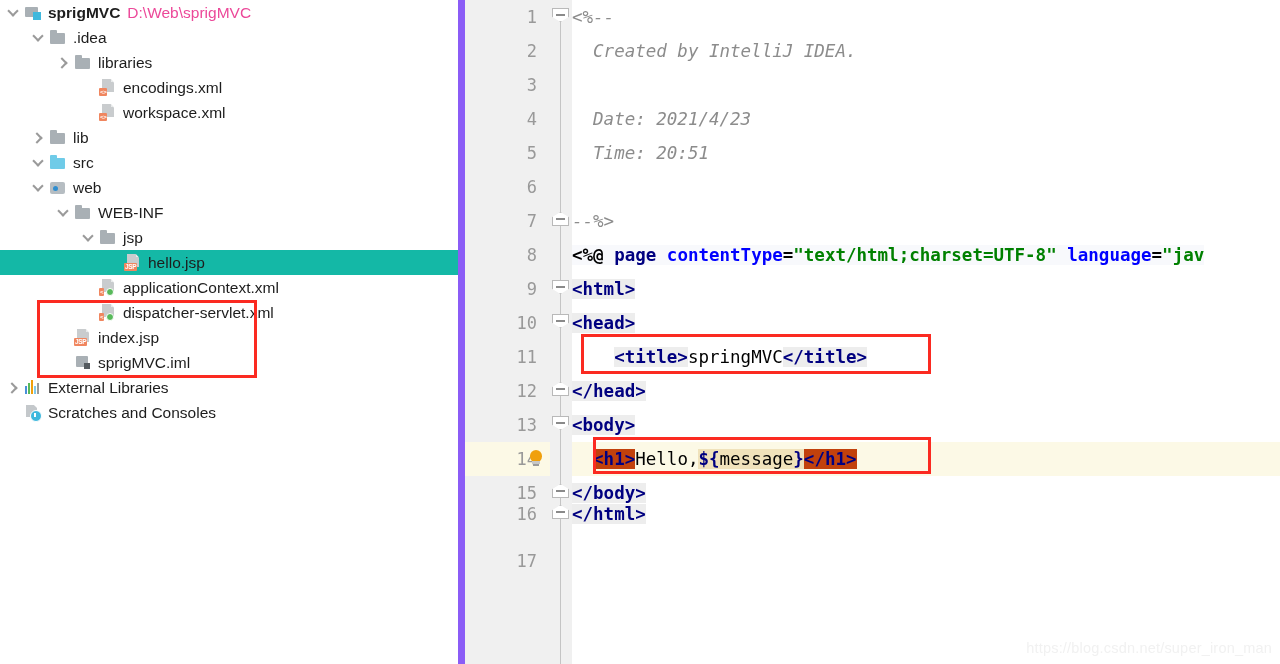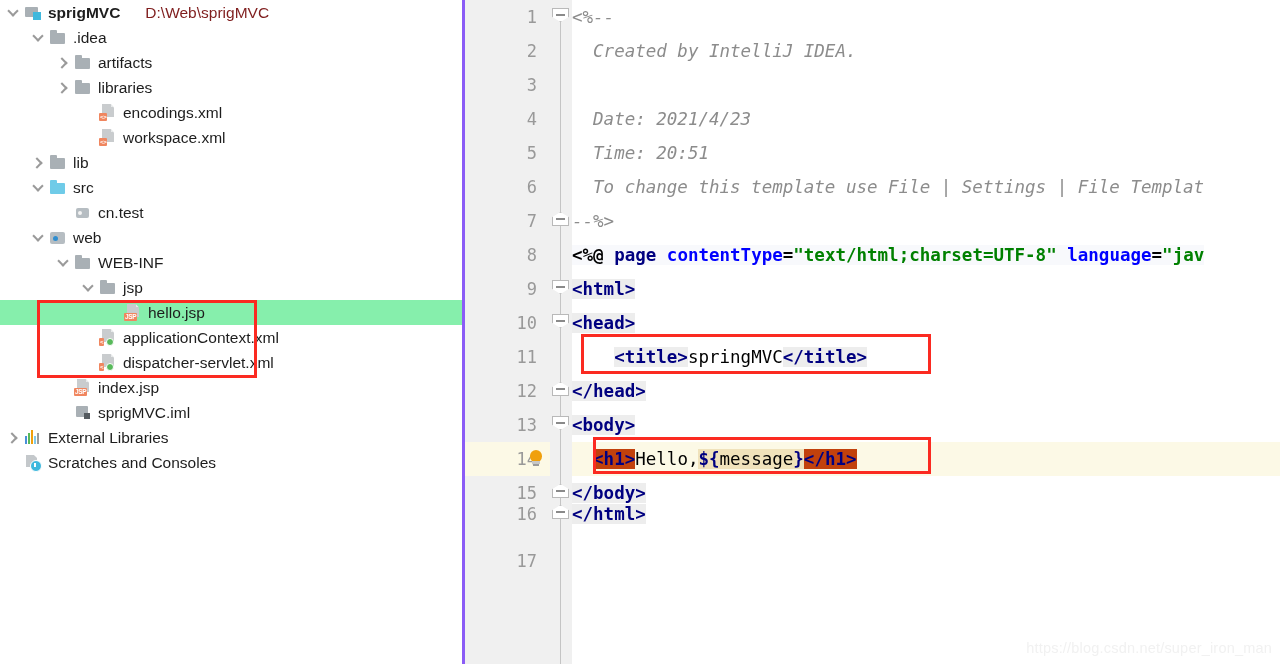--- a/index.html
+++ b/index.html
@@ -10,34 +10,34 @@
     background: #ffffff;
     font-family: "Liberation Sans", sans-serif;
   }
   #app { position: relative; width: 1280px; height: 664px; display: flex; }
 
   
   #sidebar {
     position: relative;
     width: 465px; height: 664px;
     background: #ffffff;
-    border-right: 3px solid #8b5cf6;
+    border-right: 7px solid #8b5cf6;
     flex: 0 0 465px;
     overflow: hidden;
   }
   .tree-row {
     position: relative;
     height: 25px;
     display: flex;
     align-items: center;
     font-size: 15.5px;
     color: #1d1d1d;
     white-space: nowrap;
   }
-  .tree-row.selected { background: #86efac; }
+  .tree-row.selected { background: #14b8a6; }
 
   .arrow {
     width: 11px; height: 11px;
     flex: 0 0 11px;
     position: relative;
     margin-right: 5px;
   }
   .arrow.none::before { content: ""; }
   .arrow.right::before, .arrow.down::before {
     content: "";
@@ -143,21 +143,21 @@
     content:""; position:absolute; left:6px; top:6px; width:10px; height:10px;
     border-radius:50%; background:#3fb8dd;
     border:1px solid #ffffff;
   }
   .scratch-hand{
     position:absolute; left:10px; top:9px; width:1.5px; height:4px;
     background:#ffffff; z-index:3;
   }
 
   .lbl-bold { font-weight: bold; }
-  .lbl-path { color: #7f1d1d; margin-left: 25px; }
+  .lbl-path { color: #ec4899; margin-left: 7px; }
 
   
   .redbox {
     position: absolute;
     border: 3px solid #fb2a21;
     pointer-events: none;
     z-index: 40;
   }
 
   
@@ -274,26 +274,20 @@
         <div class="tree-row">
           <span style="flex: 0 0 auto; width: 33px;"></span>
           <span class="arrow down"></span>
           <span class="ico folder"></span>
           <span>.idea</span>
         </div>
         <div class="tree-row">
           <span style="flex: 0 0 auto; width: 58px;"></span>
           <span class="arrow right"></span>
           <span class="ico folder"></span>
-          <span>artifacts</span>
-        </div>
-        <div class="tree-row">
-          <span style="flex: 0 0 auto; width: 58px;"></span>
-          <span class="arrow right"></span>
-          <span class="ico folder"></span>
           <span>libraries</span>
         </div>
         <div class="tree-row">
           <span style="flex: 0 0 auto; width: 83px;"></span>
           <span class="arrow none"></span>
           <span class="ico">
             <span class="page-ico fold"></span>
             <span class="badge">&lt;&gt;</span>
           </span>
           <span>encodings.xml</span>
@@ -311,26 +305,20 @@
           <span style="flex: 0 0 auto; width: 33px;"></span>
           <span class="arrow right"></span>
           <span class="ico folder"></span>
           <span>lib</span>
         </div>
         <div class="tree-row">
           <span style="flex: 0 0 auto; width: 33px;"></span>
           <span class="arrow down"></span>
           <span class="ico folder-src"></span>
           <span>src</span>
-        </div>
-        <div class="tree-row">
-          <span style="flex: 0 0 auto; width: 58px;"></span>
-          <span class="arrow none"></span>
-          <span class="ico pkg"></span>
-          <span>cn.test</span>
         </div>
         <div class="tree-row">
           <span style="flex: 0 0 auto; width: 33px;"></span>
           <span class="arrow down"></span>
           <span class="ico folder-web"></span>
           <span>web</span>
         </div>
         <div class="tree-row">
           <span style="flex: 0 0 auto; width: 58px;"></span>
           <span class="arrow down"></span>
@@ -433,21 +421,20 @@
         <div class="row" style="top: 102px;">
           <div class="lineno">4</div>
           <div class="codetext"><span class="c-comment">  Date: 2021/4/23</span></div>
         </div>
         <div class="row" style="top: 136px;">
           <div class="lineno">5</div>
           <div class="codetext"><span class="c-comment">  Time: 20:51</span></div>
         </div>
         <div class="row" style="top: 170px;">
           <div class="lineno">6</div>
-          <div class="codetext"><span class="c-comment">  To change this template use File | Settings | File Templat</span></div>
         </div>
         <div class="row" style="top: 204px;">
           <div class="lineno">7</div>
           <div class="foldmark close">
             <span class="minus"></span>
           </div>
           <div class="codetext"><span class="c-comment">--%&gt;</span></div>
         </div>
         <div class="row" style="top: 238px;">
           <div class="lineno">8</div>

